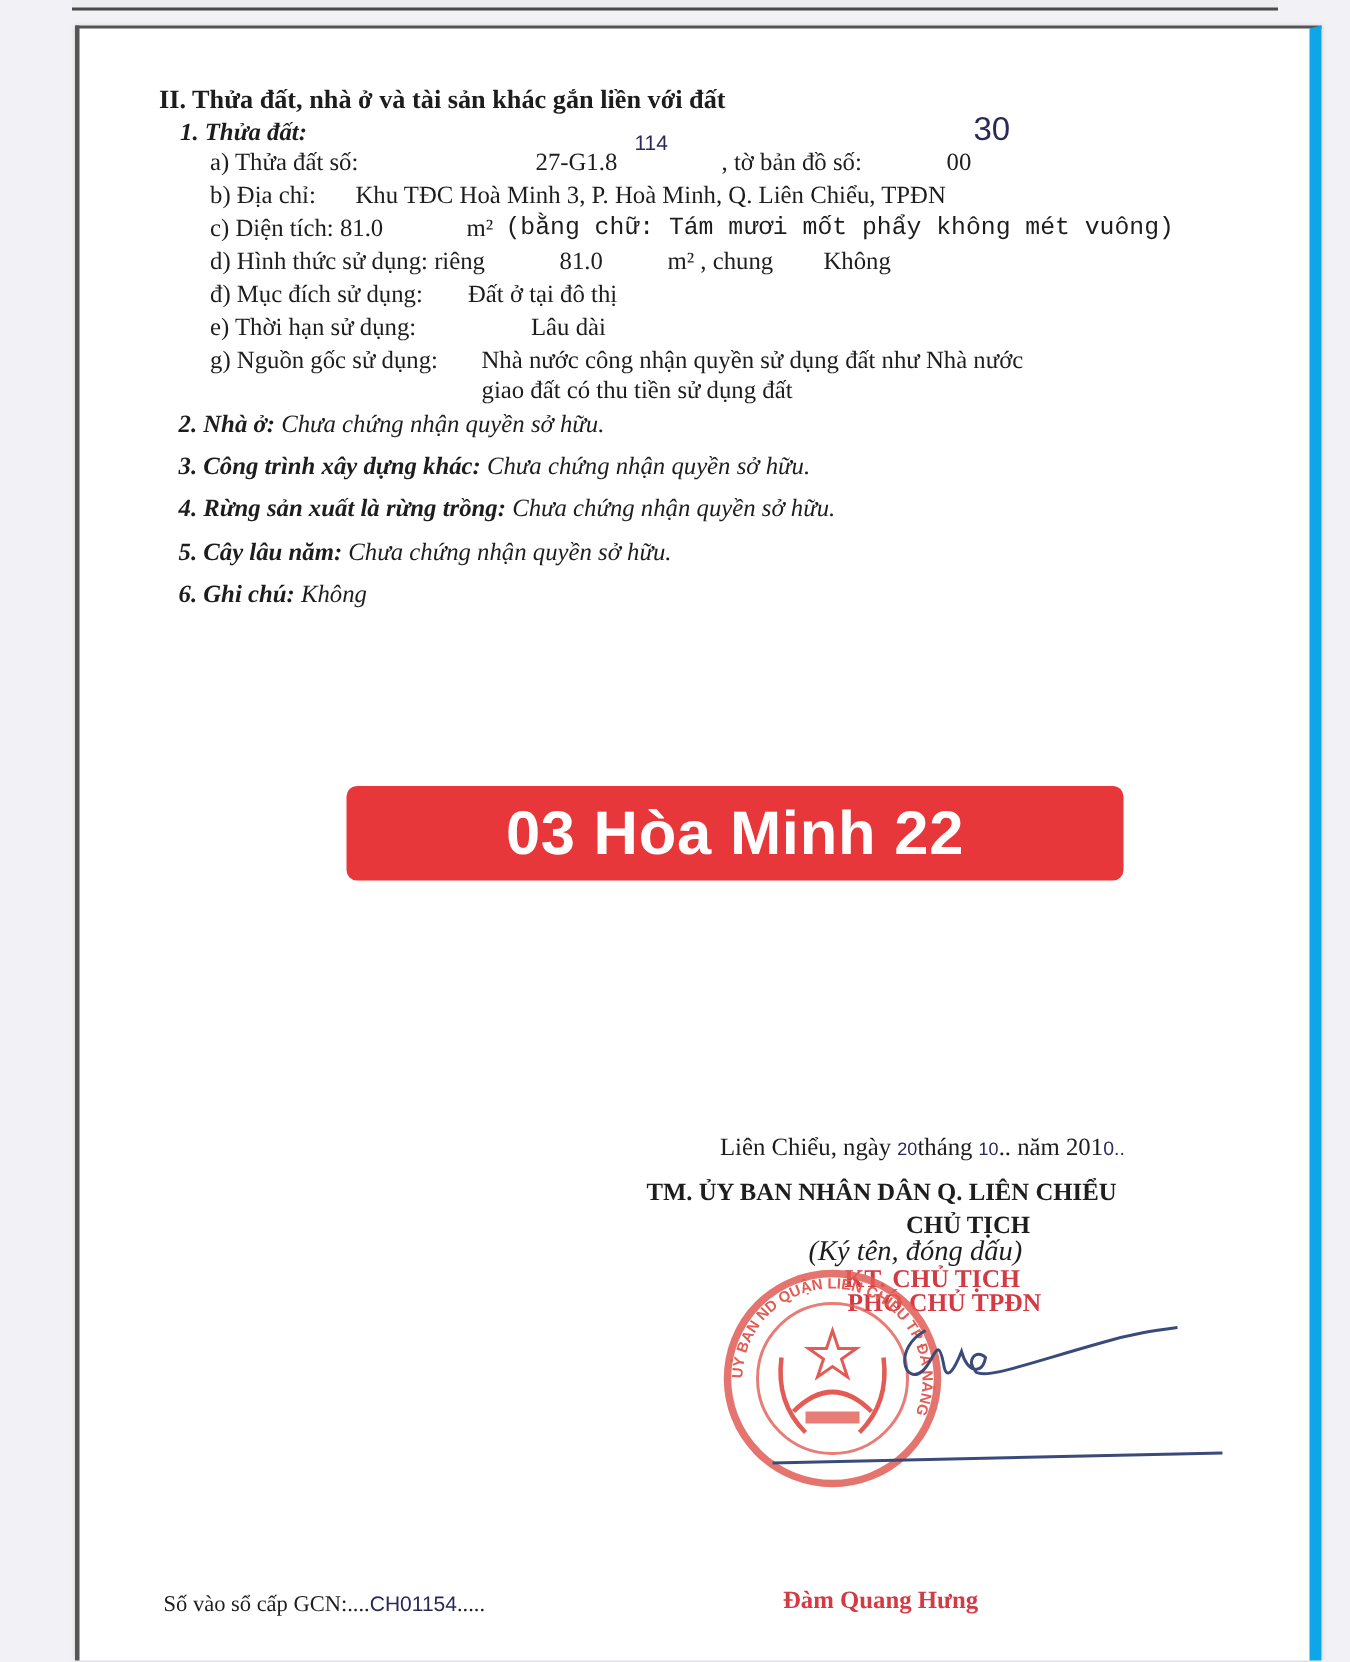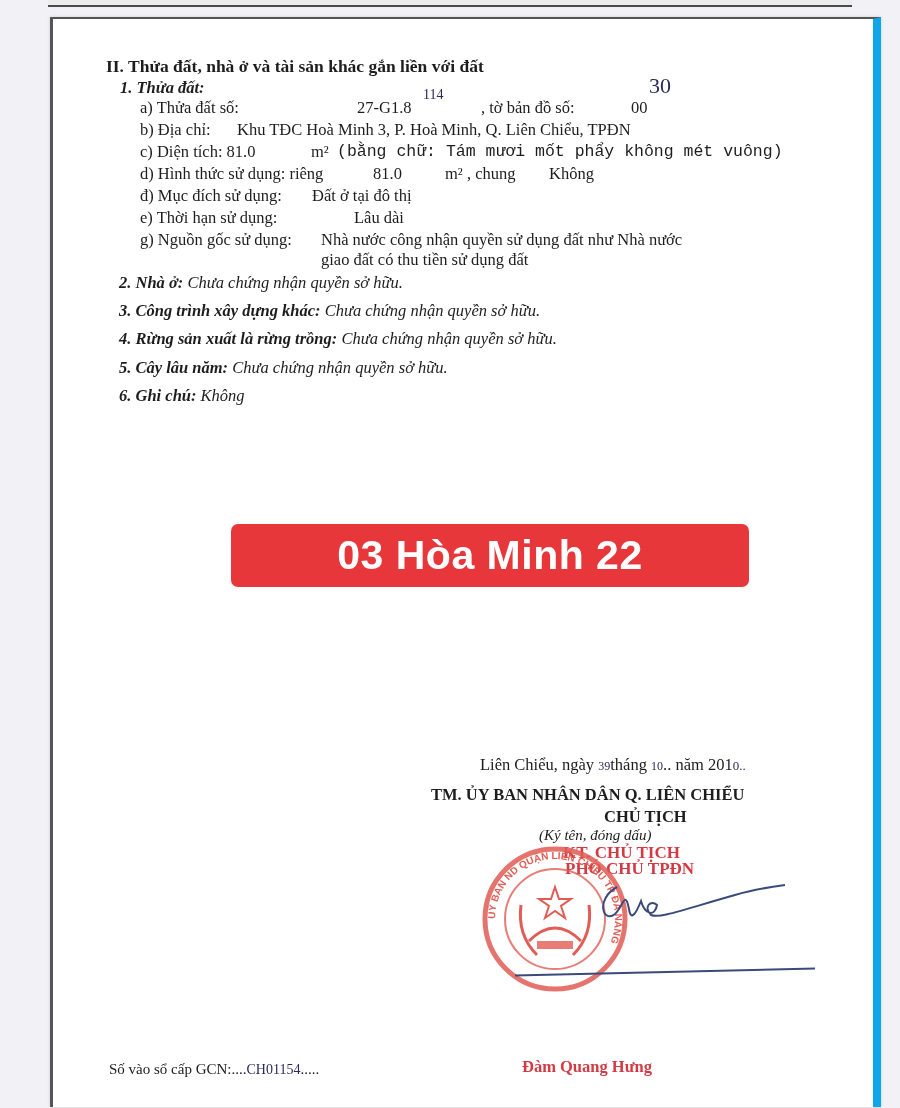--- a/index.html
+++ b/index.html
@@ -13,21 +13,21 @@
   }
   .page {
     position:absolute; left:50px; top:17px; width:800px; height:1088px;
     background:#ffffff; border-left:3px solid #555; border-top:2px solid #555; border-right:8px solid #0ea5e9;
     box-shadow:0 0 3px rgba(0,0,0,0.15);
     padding-left:20px;
   }
   .line { position:absolute; white-space:nowrap; font-size:16.5px; line-height:20px; }
   .bold { font-weight:bold; }
   .ital { font-style:italic; }
-  .hand { font-family:Liberation Serif, serif; font-weight:300; color:#2a2a5a; font-size:16px; }
+  .hand { font-family:Liberation Sans, sans-serif; font-weight:300; color:#2a2a5a; font-size:16px; }
   .banner {
     position:absolute; left:231px; top:524px; width:518px; height:63px;
     background:#e8373a; border-radius:7px; color:#fff;
     font-family:"Liberation Sans", sans-serif; font-weight:bold; font-size:41px;
     display:flex; align-items:center; justify-content:center; letter-spacing:0.5px;
   }
   .stamp {
     position:absolute; left:428px; top:826px; width:148px; height:148px;
   }
   .red { color:#d33a43; }
@@ -87,26 +87,26 @@
     <span class="bold ital">5. Cây lâu năm:</span>
     <span class="ital">Chưa chứng nhận quyền sở hữu.</span>
   </div>
   <div class="line" style="left:66px; top:367px;">
     <span class="bold ital">6. Ghi chú:</span>
     <span class="ital">Không</span>
   </div>
 
   <div class="line" style="left:427px; top:736px;">
     <span>Liên Chiểu, ngày</span>
-    <span class="hand" style="font-size:12px;">39</span><span>tháng</span>
+    <span class="hand" style="font-size:12px;">20</span><span>tháng</span>
     <span class="hand" style="font-size:12px;margin-top:27px;">10</span><span>..  năm 201</span><span class="hand" style="font-size:13px;">0..</span>
   </div>
   <div class="line bold" style="left:378px; top:766px; font-size:16.5px;">TM. ỦY BAN NHÂN DÂN Q. LIÊN CHIỂU</div>
   <div class="line bold" style="left:508px; top:788px;margin-left:43px;">CHỦ TỊCH</div>
-  <div class="line ital" style="left:486px; top:806px; font-size:15px;">(Ký tên, đóng dấu)</div>
+  <div class="line ital" style="left:486px; top:806px; font-size:19px;">(Ký tên, đóng dấu)</div>
   <div class="line bold red" style="left:510px; top:824px; font-size:17px;">KT. CHỦ TỊCH</div>
   <div class="line bold red" style="left:512px; top:840px; font-size:17px;">PHÓ CHỦ TPĐN</div>
 
   <svg class="stamp" viewBox="0 0 148 148">
     <circle cx="74" cy="74" r="70" fill="none" stroke="#e25c55" stroke-width="5" opacity="0.85"></circle>
     <circle cx="74" cy="74" r="50" fill="none" stroke="#e25c55" stroke-width="2" opacity="0.8"></circle>
     <defs>
         <path id="ring" d="M74,74 m-60,0 a60,60 0 1,1 120,0 a60,60 0 1,1 -120,0"></path>
       </defs>
     <text font-size="10" fill="#e25c55" font-family="Liberation Sans, sans-serif" font-weight="bold">

